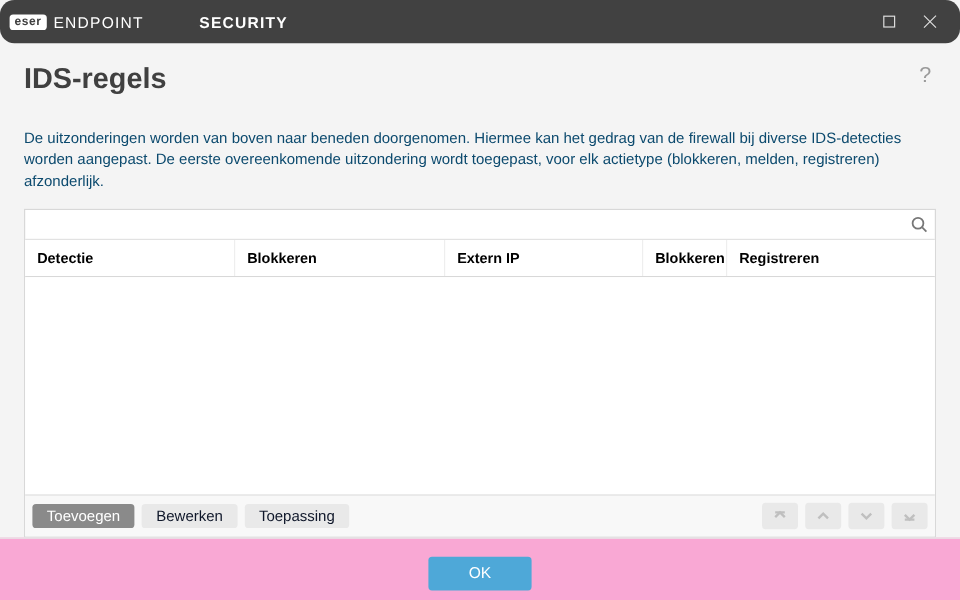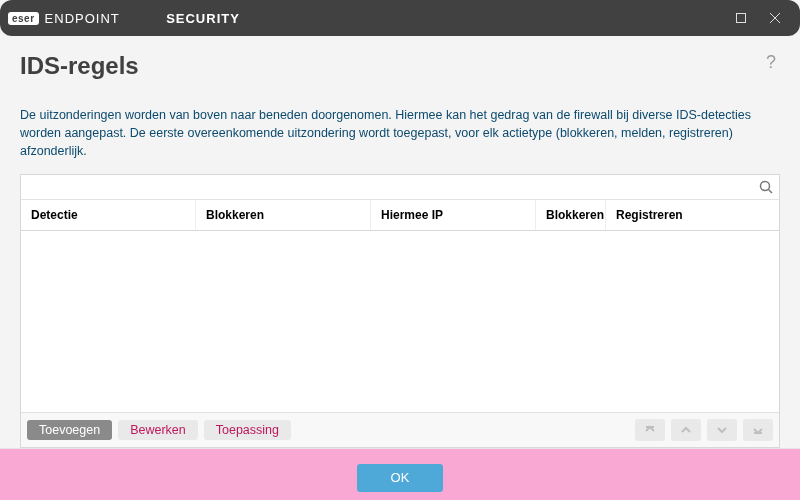--- a/index.html
+++ b/index.html
@@ -27,21 +27,21 @@
   .c-det { width: 175px; }
   .c-app { width: 175px; }
   .c-ip  { width: 165px; }
   .c-blk { width: 70px; }
   .c-mld { width: 70px; }
   .c-reg { flex: 1; }
   .tbody { flex: 1; background: #fff; }
   .table-toolbar { display: flex; align-items: center; gap: 6px; padding: 6px 6px; border-top: 1px solid #e0e0e0; background: #f8f8f8; }
   .tb-btn { font-size: 12.5px; padding: 3px 12px; border-radius: 3px; border: none; cursor: pointer; }
   .tb-primary { background: #8a8a8a; color: #fff; padding-left: 12px; }
-  .tb-disabled { background: #e9e9e9; color: #be185d; cursor: default; }
+  .tb-disabled { background: #e9e9e9; color: #0f172a; cursor: default; }
   .tb-spacer { flex: 1; }
   .arrow-btn { width: 30px; height: 22px; border-radius: 3px; background: #e9e9e9; display: flex; align-items: center; justify-content: center; cursor: default; }
   .arrow-btn svg { stroke: #bfbfbf; fill: none; stroke-width: 2; }
   .footer { height: 58px; background: #f9a8d4; display: flex; align-items: center; justify-content: center; gap: 8px; padding: 0 16px; border-top: 1px solid #e6e6e6; }
   .ft-btn { min-width: 86px; height: 28px; font-size: 13px; border: none; border-radius: 3px; cursor: pointer; color: #fff; }
   .ft-ok { background: #4ea8d8; }
   .ft-cancel { background: #8a8a8a; }
 </style>
 </head>
 <body>
@@ -79,21 +79,21 @@
       <div class="search-icon">
         <svg width="14" height="14">
             <circle cx="6" cy="6" r="4.5"></circle>
             <path d="M9.5 9.5 L13 13"></path>
           </svg>
       </div>
     </div>
     <div class="thead">
       <div class="th c-det">Detectie</div>
       <div class="th c-app">Blokkeren</div>
-      <div class="th c-ip">Hiermee IP</div>
+      <div class="th c-ip">Extern IP</div>
       <div class="th c-blk">Blokkeren</div>
       <div class="th c-reg">Registreren</div>
     </div>
     <div class="tbody"></div>
     <div class="table-toolbar">
       <button class="tb-btn tb-primary">Toevoegen</button>
       <button class="tb-btn tb-disabled">Bewerken</button>
       <button class="tb-btn tb-disabled">Toepassing</button>
       <div class="tb-spacer"></div>
       <div class="arrow-btn">

